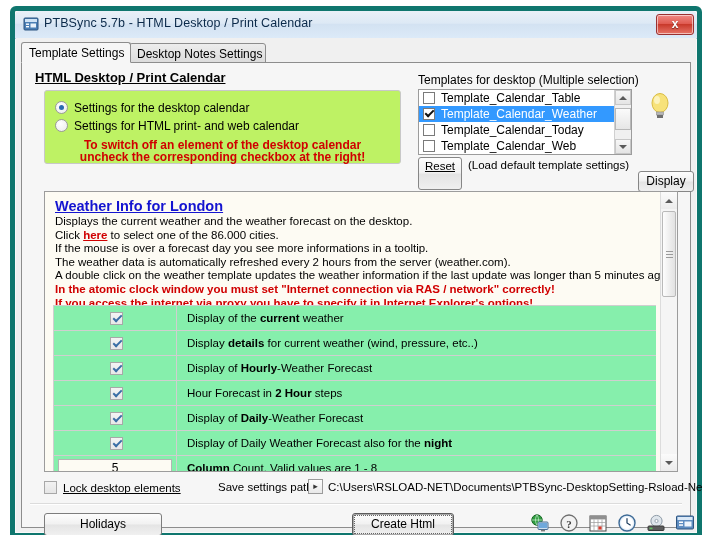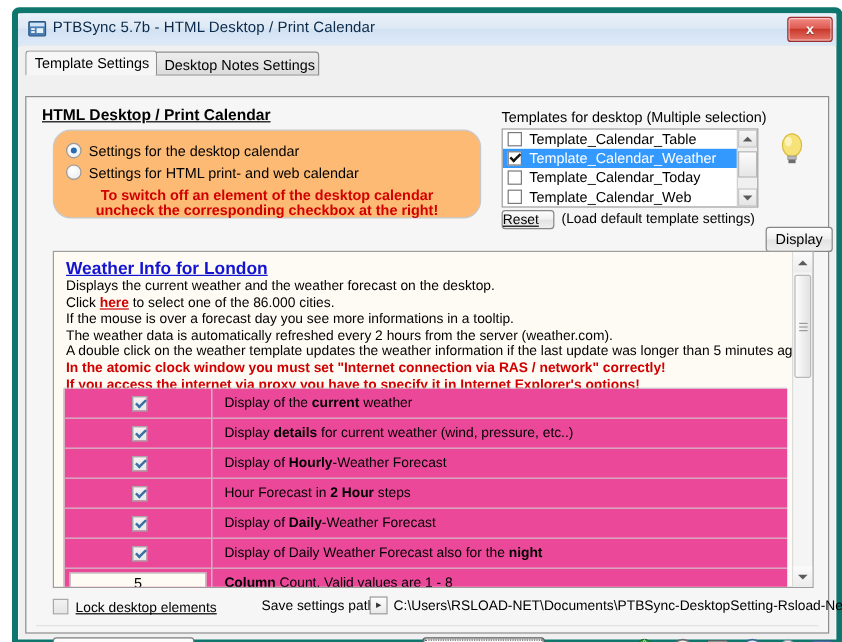--- a/index.html
+++ b/index.html
@@ -96,37 +96,36 @@
     top: 1px;
     height: 20px;
     z-index: 1;
   }
   .tabpage {
     position: absolute;
     left: 5px; top: 24px; right: 5px; bottom: 4px;
     border: 1px solid #8d8d8d;
     background: #f6f6f6;
     box-sizing: border-box;
-    margin-top: 18px;
   }
 
   
   .section-title {
     position: absolute; left: 13px; top: 7px;
     font-size: 13px; font-weight: bold;
     color: #000;
     text-decoration: underline;
     white-space: nowrap;
   }
   .radio-group {
     position: absolute; left: 22px; top: 27px;
     width: 355px; height: 72px;
     border: 1px solid #c8c8c8;
-    border-radius: 15px;
-    background: #fdba74;
+    border-radius: 3px;
+    background: #bef264;
   }
   .radio-row {
     position: absolute; left: 10px;
     font-size: 12px; color: #000;
     white-space: nowrap;
     cursor: pointer;
   }
   .radio-row .rdo {
     display: inline-block;
     width: 13px; height: 13px;
@@ -248,28 +247,29 @@
     border-radius: 3px;
     background: linear-gradient(to bottom,#fdfdfd 0%,#f0f0f0 48%,#e3e3e3 52%,#efefef 100%);
     color: #000;
     cursor: pointer;
     line-height: 19px;
     text-align: center;
     box-sizing: border-box;
   }
   .reset-btn {
     position: absolute; left: 396px; top: 94px;
-    width: 44px; height: 16px;
+    width: 44px; height: 33px;
     font-size: 11.5px;
     border: 1px solid #868686;
     border-radius: 3px;
     background: linear-gradient(to bottom,#fdfdfd 0%,#f0f0f0 48%,#e3e3e3 52%,#efefef 100%);
     color: #000;
     cursor: pointer;
     line-height: 17px;
+    text-align: center;
     box-sizing: border-box;
   }
   .reset-note {
     position: absolute; left: 446px; top: 96px;
     font-size: 11.5px; color: #000; white-space: nowrap;
   }
   .underline-accel { text-decoration: underline; }
 
   
   .content-box {
@@ -319,21 +319,21 @@
   
   .grid {
     position: absolute;
     left: 8px; top: 113px; right: 4px;
     border-top: 1px solid #cfcfcf;
   }
   .grow {
     position: relative;
     height: 25px;
     border-bottom: 1px solid #cfcfcf;
-    background: #ec4899;
+    background: #86efac;
     box-sizing: border-box;
     text-decoration: underline;
   }
   .gcell-ctl {
     position: absolute;
     left: 0; top: 0; bottom: 0;
     width: 124px;
     border-right: 1px solid #cfcfcf;
     border-left: 1px solid #cfcfcf;
     box-sizing: border-box;

